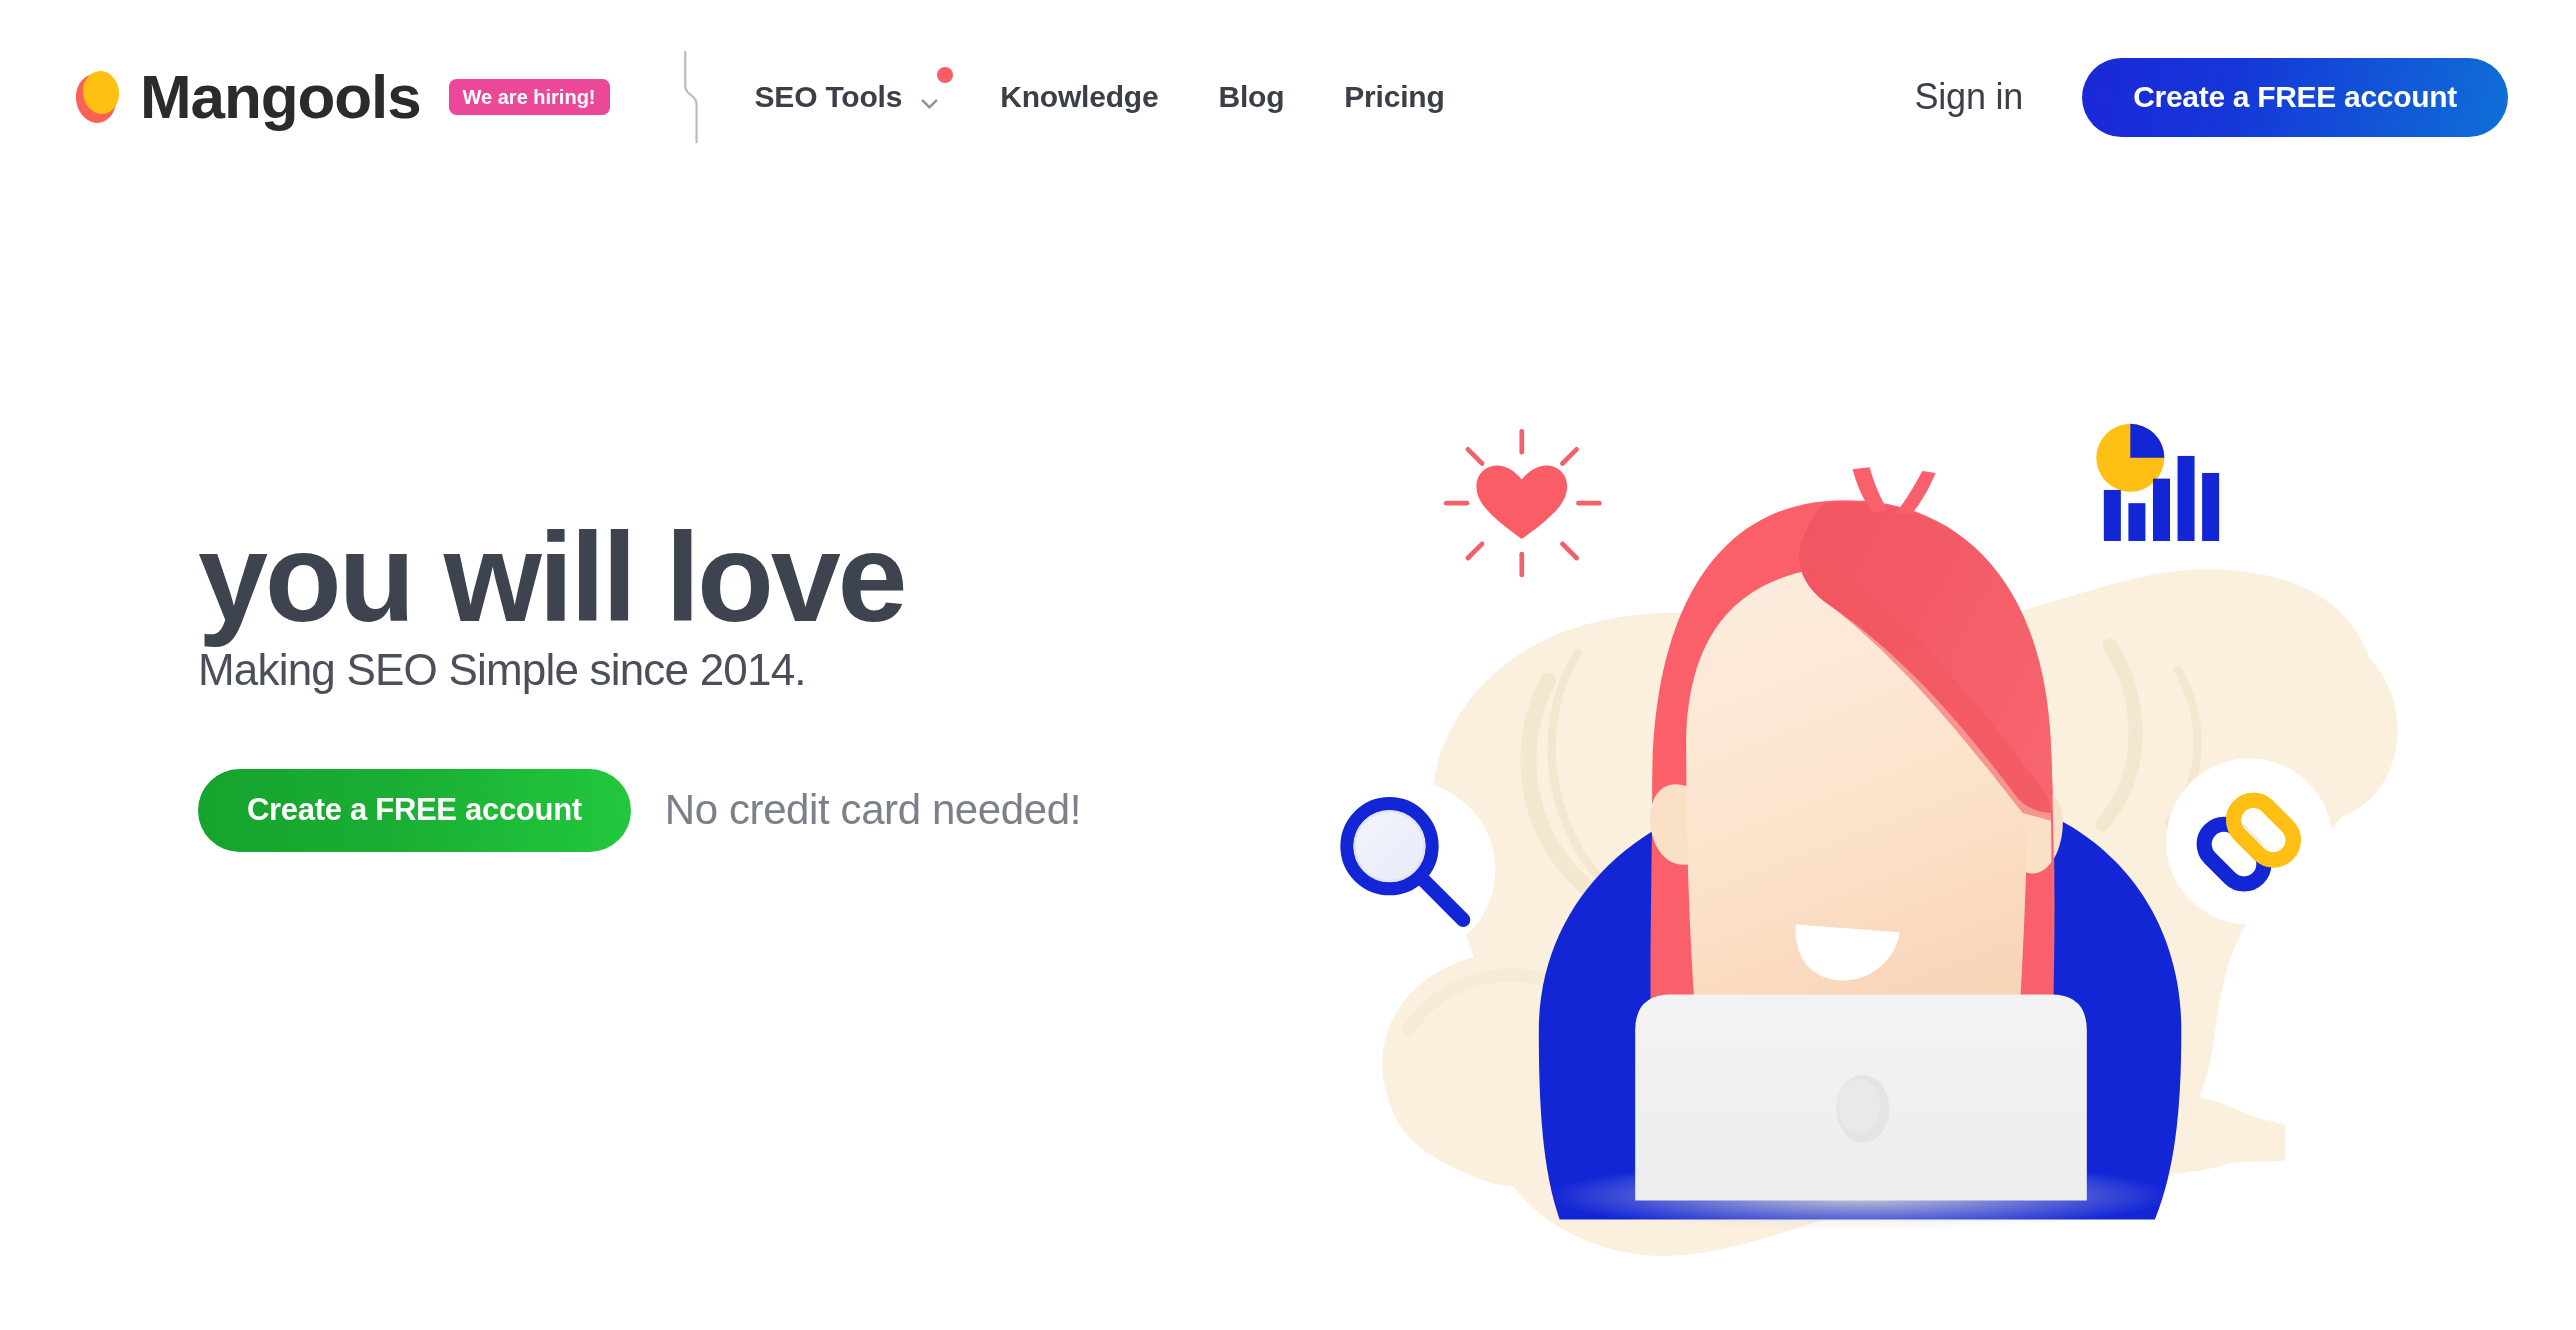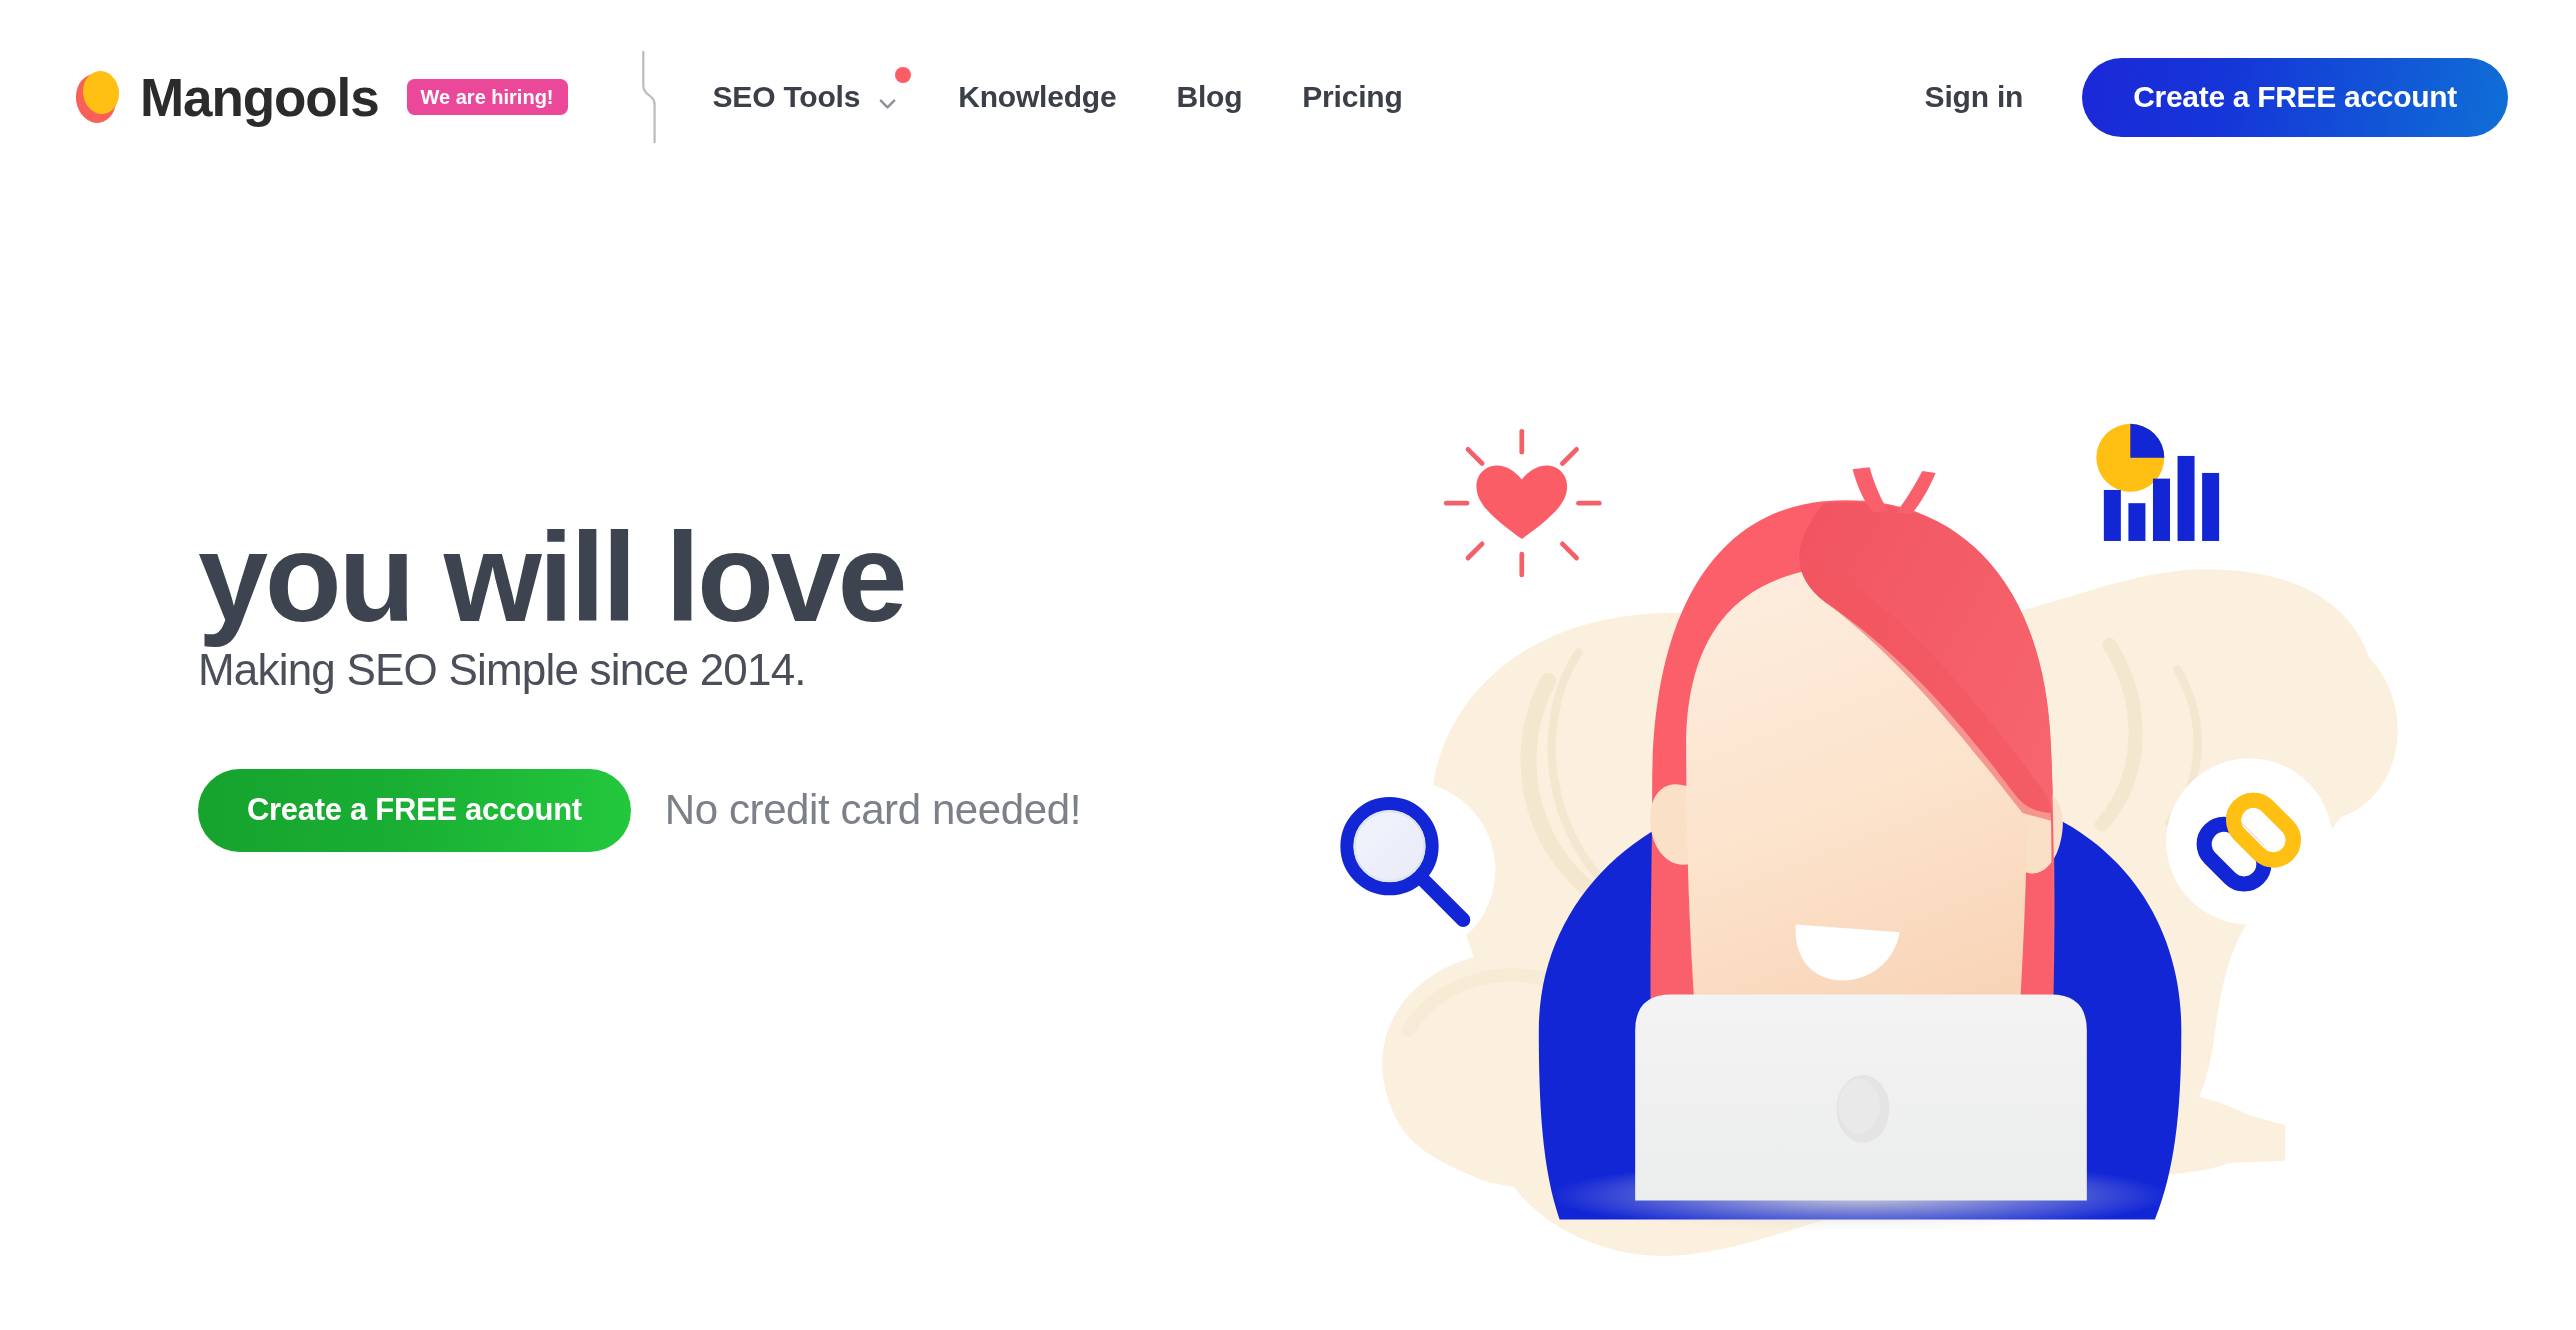--- a/index.html
+++ b/index.html
@@ -61,21 +61,21 @@
   .mango-inner {
     position: absolute;
     left: 6.6px; top: 0px;
     width: 36px; height: 43px;
     border-radius: 50%;
     background: #ffc013;
     transform: rotate(-8deg);
   }
 
   .brand-word {
-    font-size: 53px;
+    font-size: 62px;
     font-weight: 700;
     color: #2b2b2b;
     letter-spacing: -1.1px;
     line-height: 1;
     white-space: nowrap;
   }
 
   .hiring-badge {
     margin-left: 28px;
     background: #ec4899;
@@ -136,22 +136,22 @@
   }
 
   .header-right {
     margin-left: auto;
     display: flex;
     align-items: center;
     gap: 0;
   }
 
   .signin {
-    font-size: 30px;
-    font-weight: 700;
+    font-size: 36px;
+    font-weight: 400;
     color: #3b3f47;
     text-decoration: none;
     cursor: pointer;
     white-space: nowrap;
     margin-right: 59px;
     letter-spacing: -0.2px;
   }
 
   .btn-blue {
     display: inline-flex;

